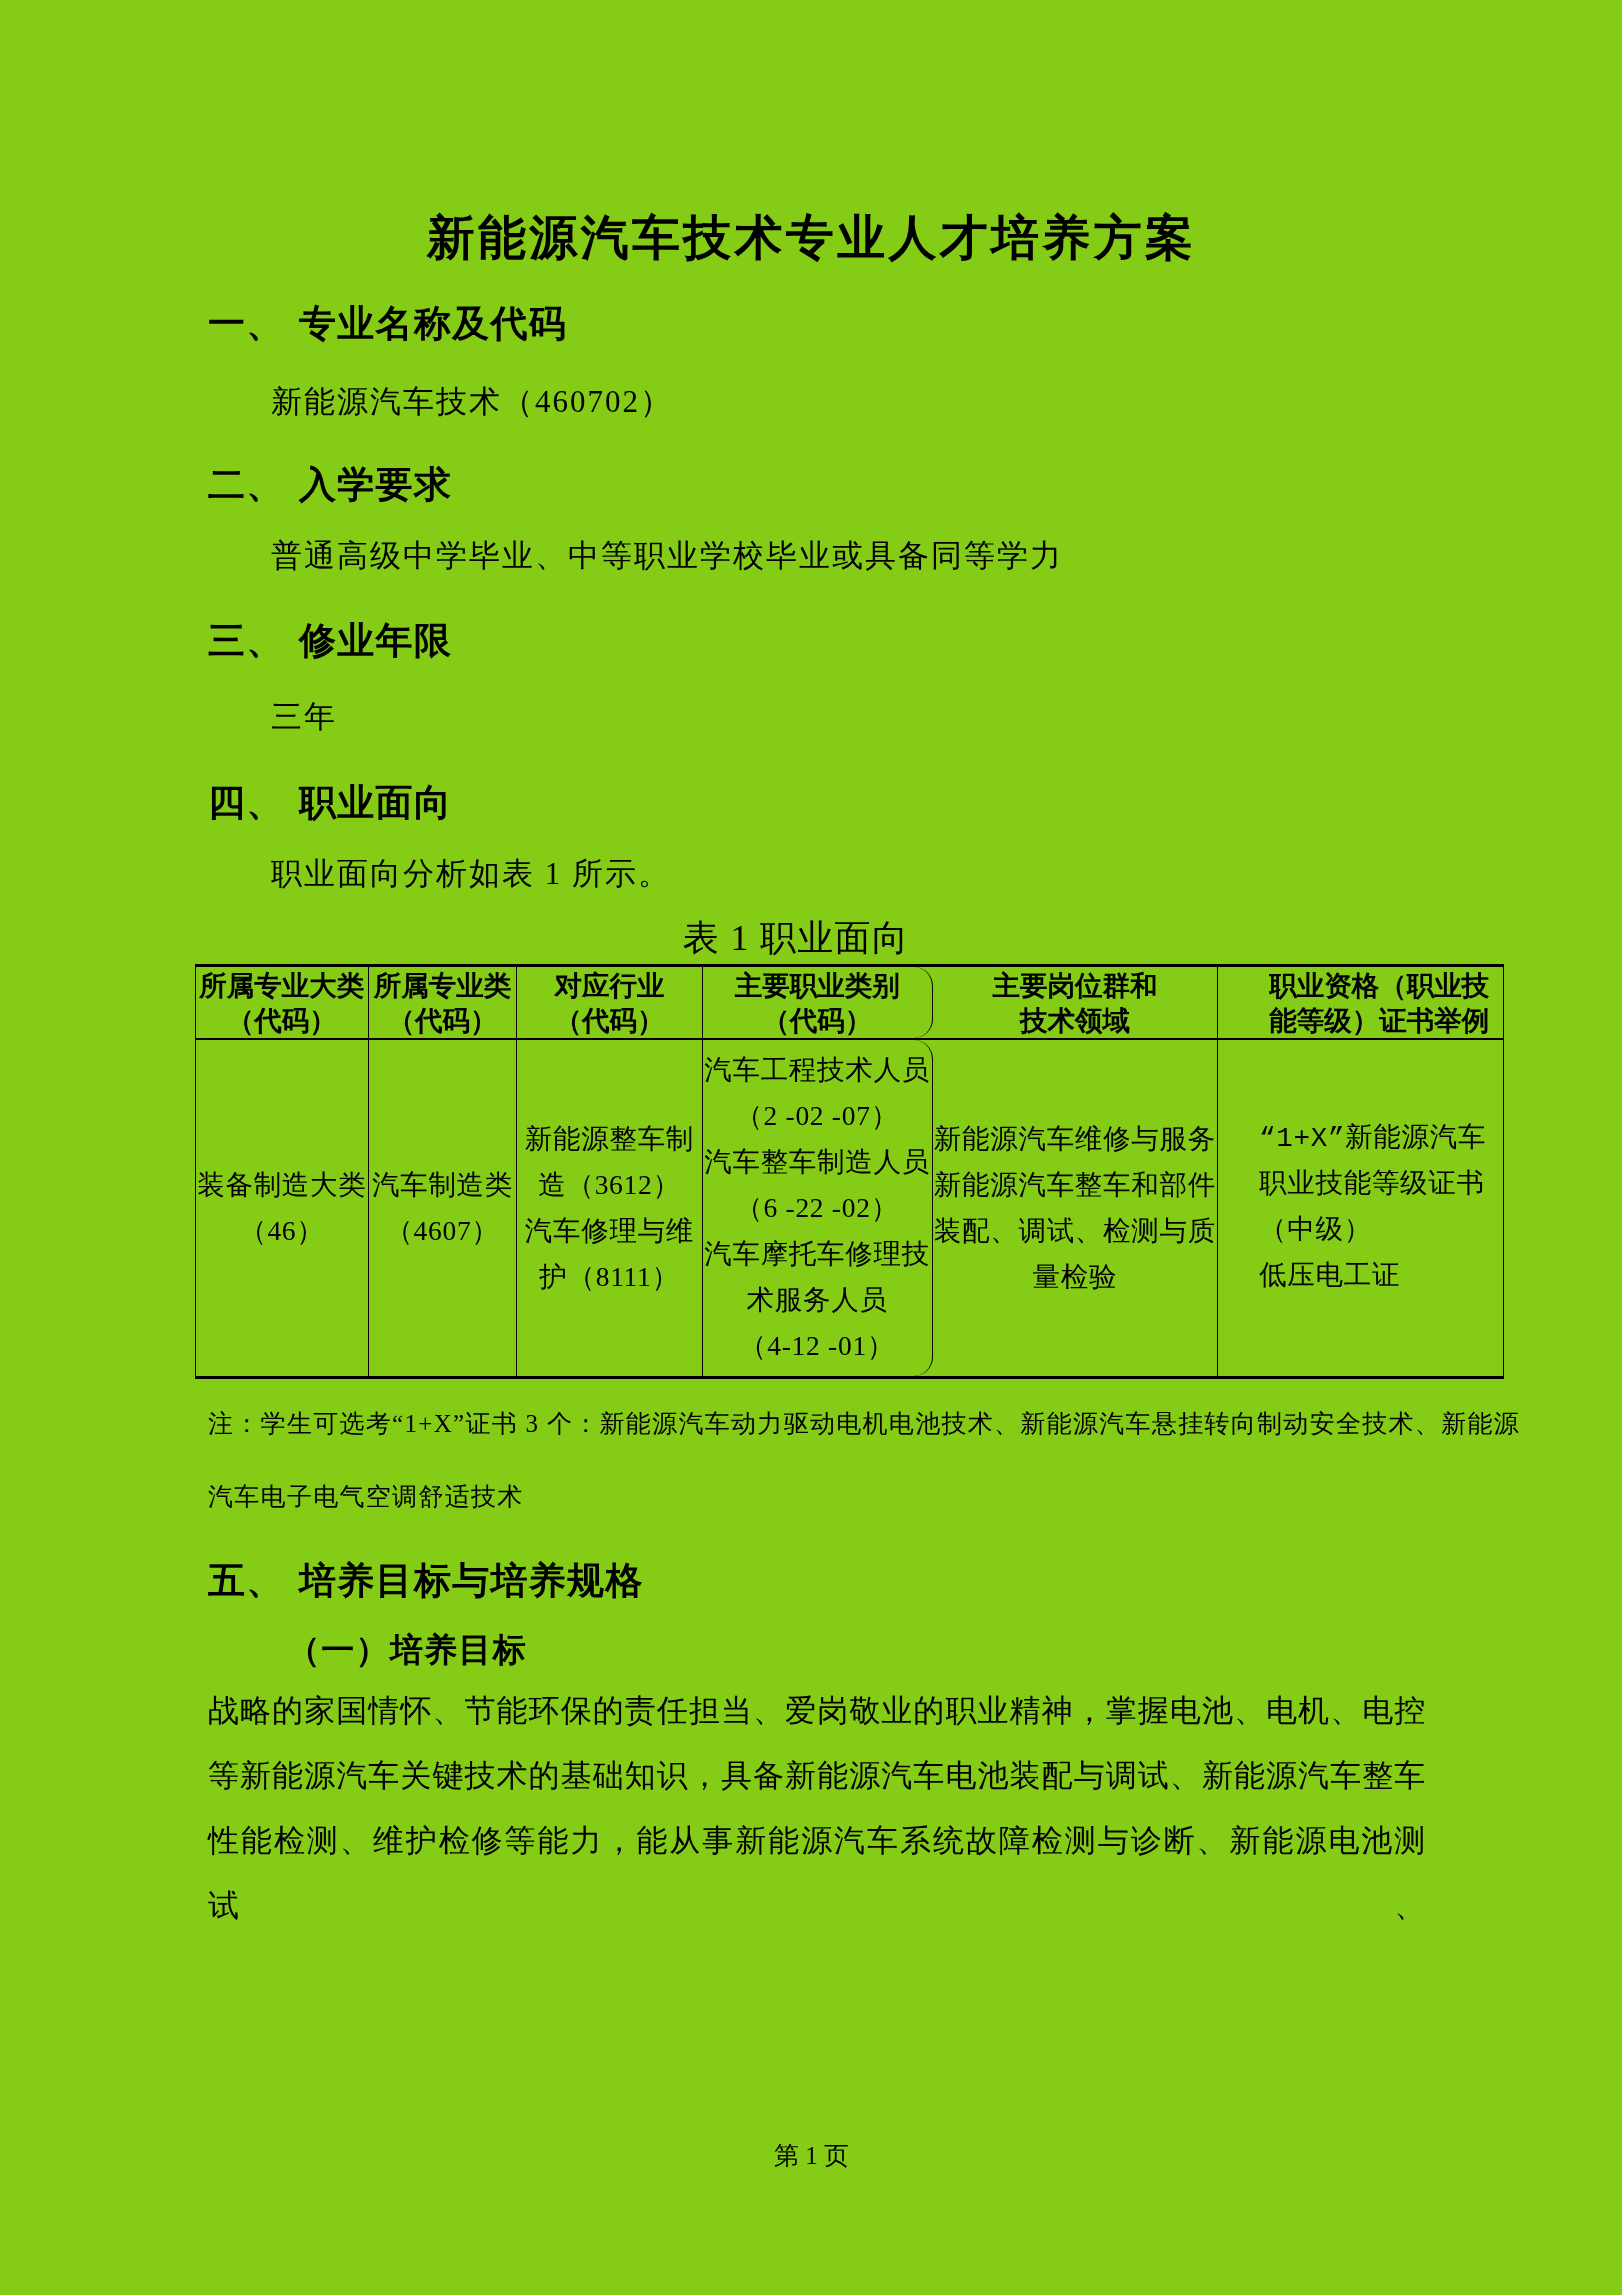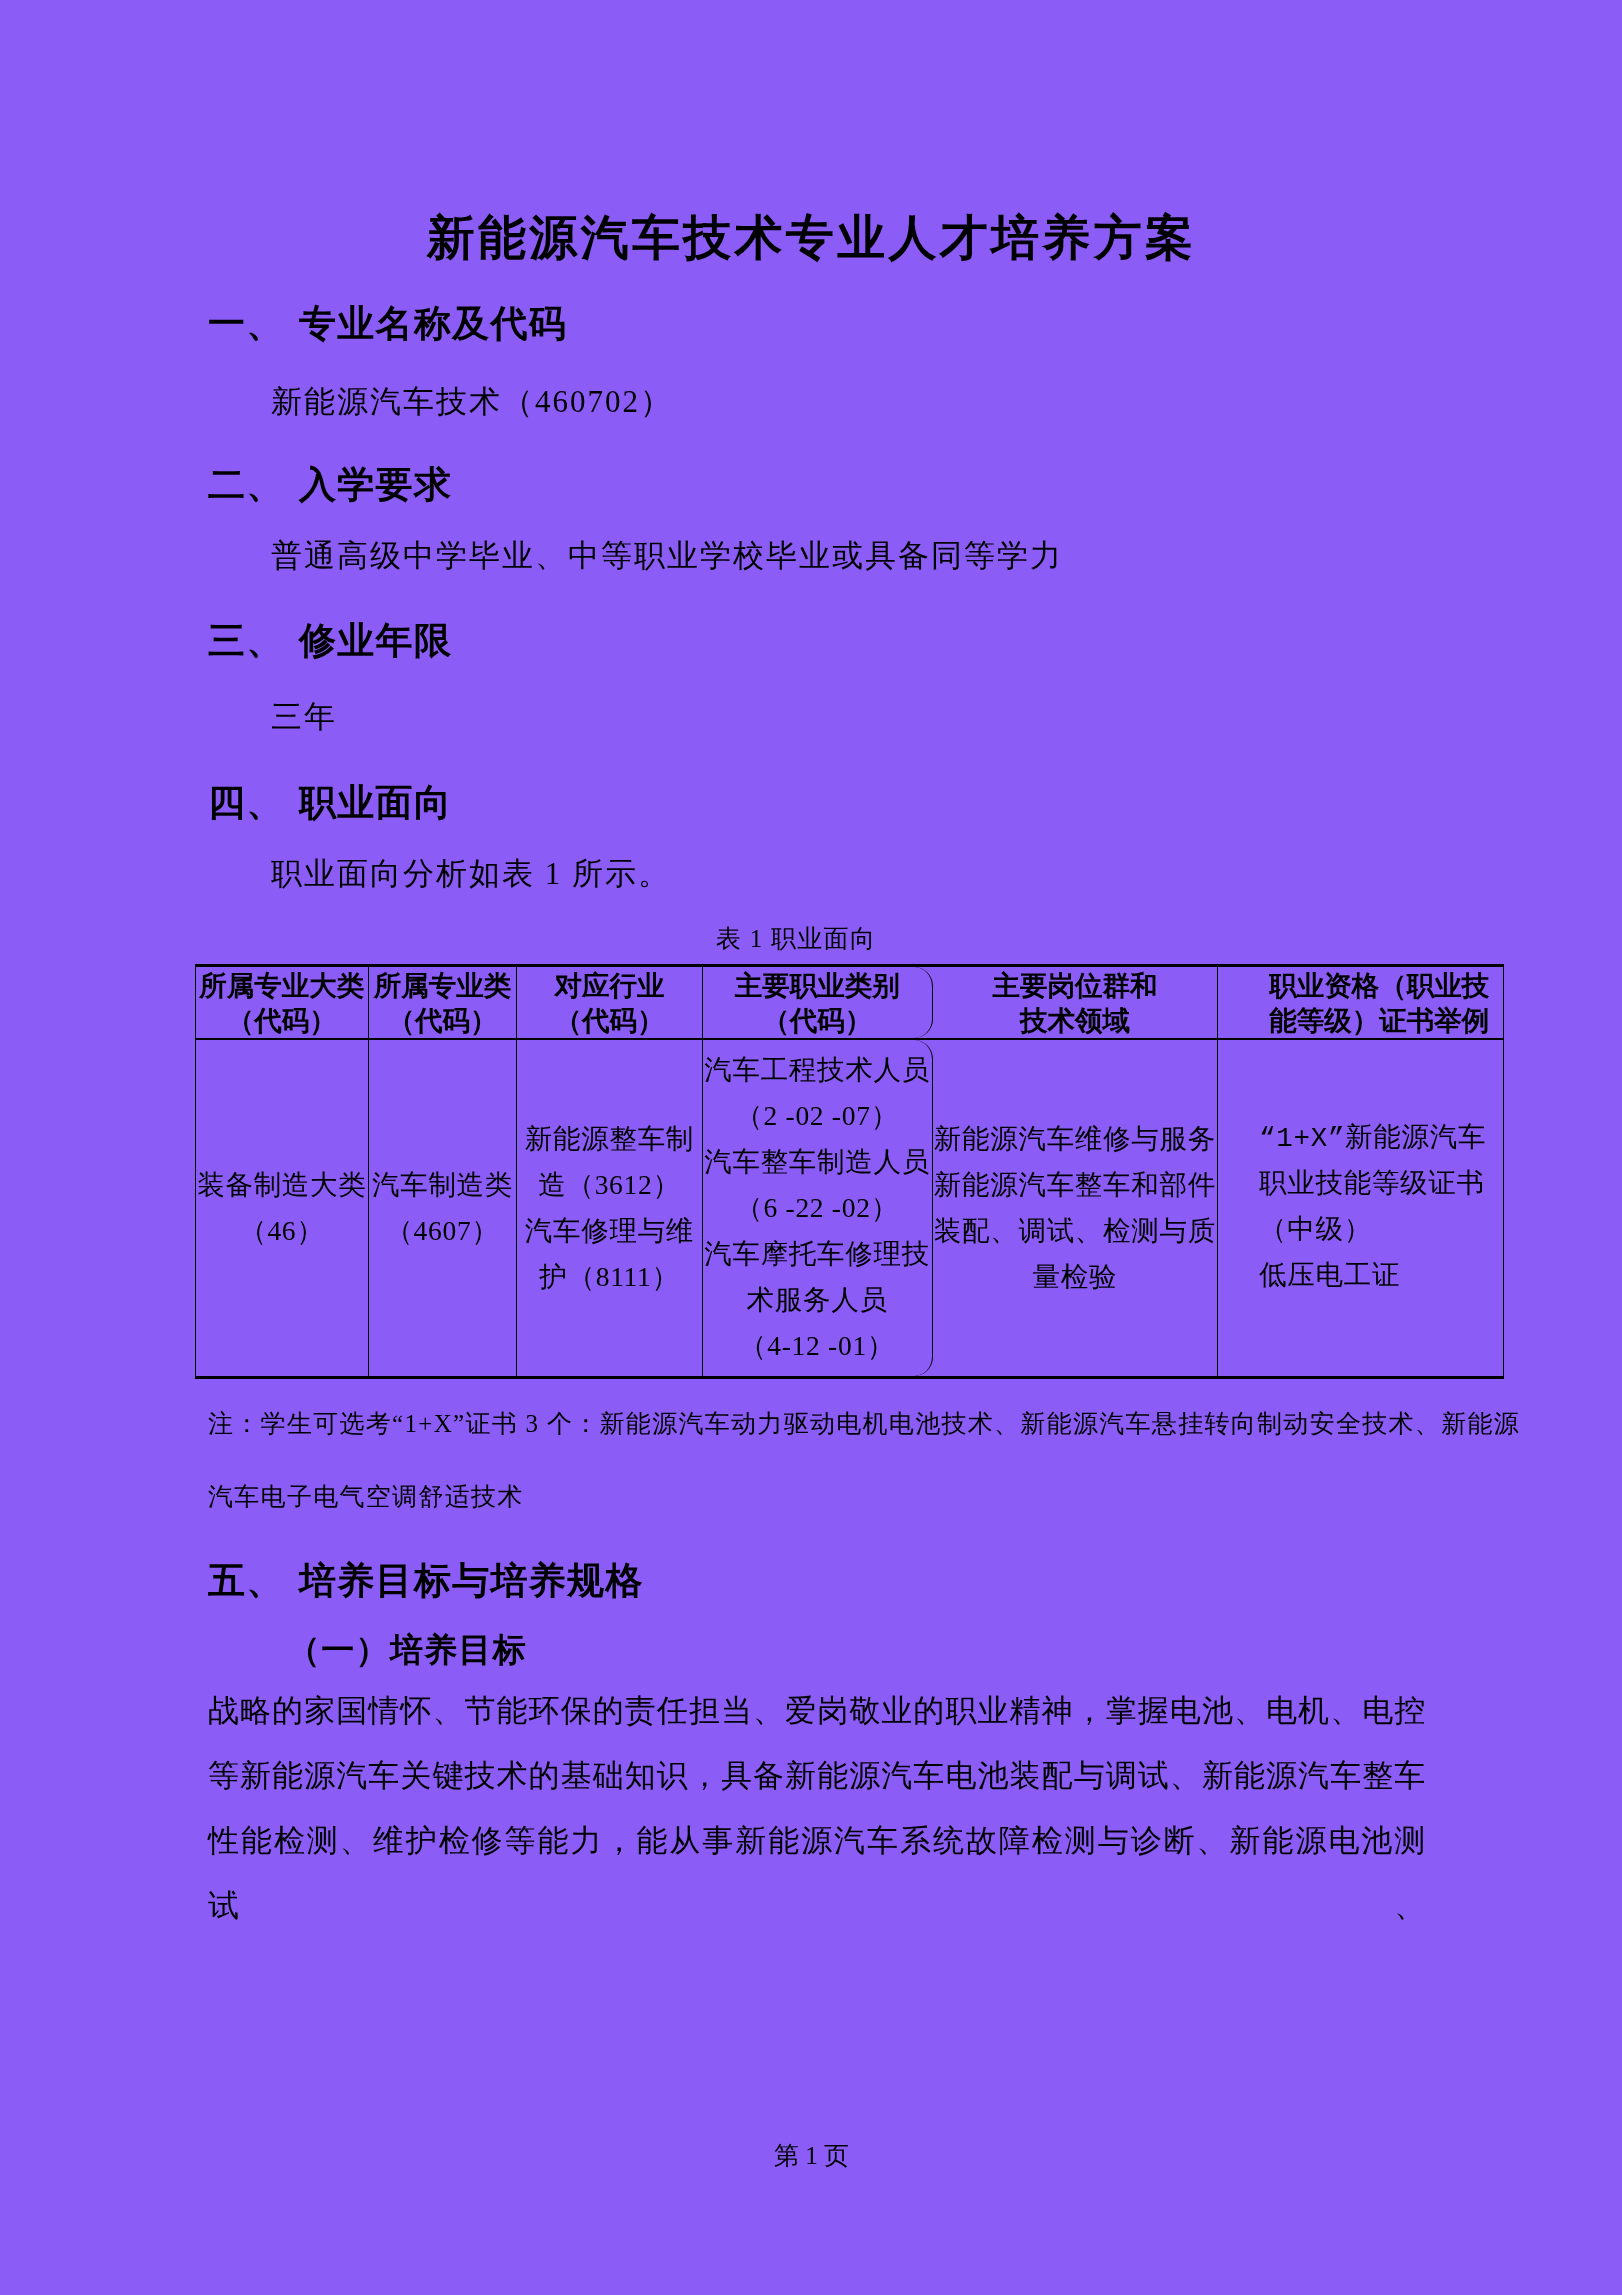--- a/index.html
+++ b/index.html
@@ -3,21 +3,21 @@
 <meta charset="utf-8">
 <style>
   * { margin: 0; padding: 0; box-sizing: border-box; }
   html, body { background: #ffffff; }
   body {
     width: 1623px; height: 2295px;
     position: relative;
     font-family: "Liberation Serif", "DejaVu Serif", serif;
     color: #000000;
   }
-  .page { position: absolute; inset: 0; background: #8b5cf6; }
+  .page { position: absolute; inset: 0; background: #84cc16; }
 
   .doc-title {
     position: absolute; top: 208px; left: 0; width: 1623px;
     text-align: center;
     font-family: "Liberation Serif", "DejaVu Serif", serif;
     font-weight: bold; font-size: 48px; line-height: 59px;
     letter-spacing: 3.3px;
   }
 
   .sec-h {
@@ -29,21 +29,21 @@
   .sec-h .h-num { margin-right: 14.4px; }
 
   .body-text {
     position: absolute; left: 271px; width: 1178px;
     font-size: 31px; line-height: 41px;
     letter-spacing: 2px; white-space: nowrap;
   }
 
   .tbl-caption {
     position: absolute; top: 921px; left: 0; width: 1592px;
-    text-align: center; font-size: 25px; line-height: 35px;
+    text-align: center; font-size: 36px; line-height: 35px;
     letter-spacing: 1.3px;
   }
 
   .career-table {
     position: absolute; top: 964px; left: 195px; width: 1309px; height: 415px;
     border-top: 3.9px solid #000; border-bottom: 3.9px solid #000;
     border-left: 1.3px solid #000; border-right: 1.3px solid #000;
     display: flex; flex-direction: column;
     font-size: 27.5px;
   }

